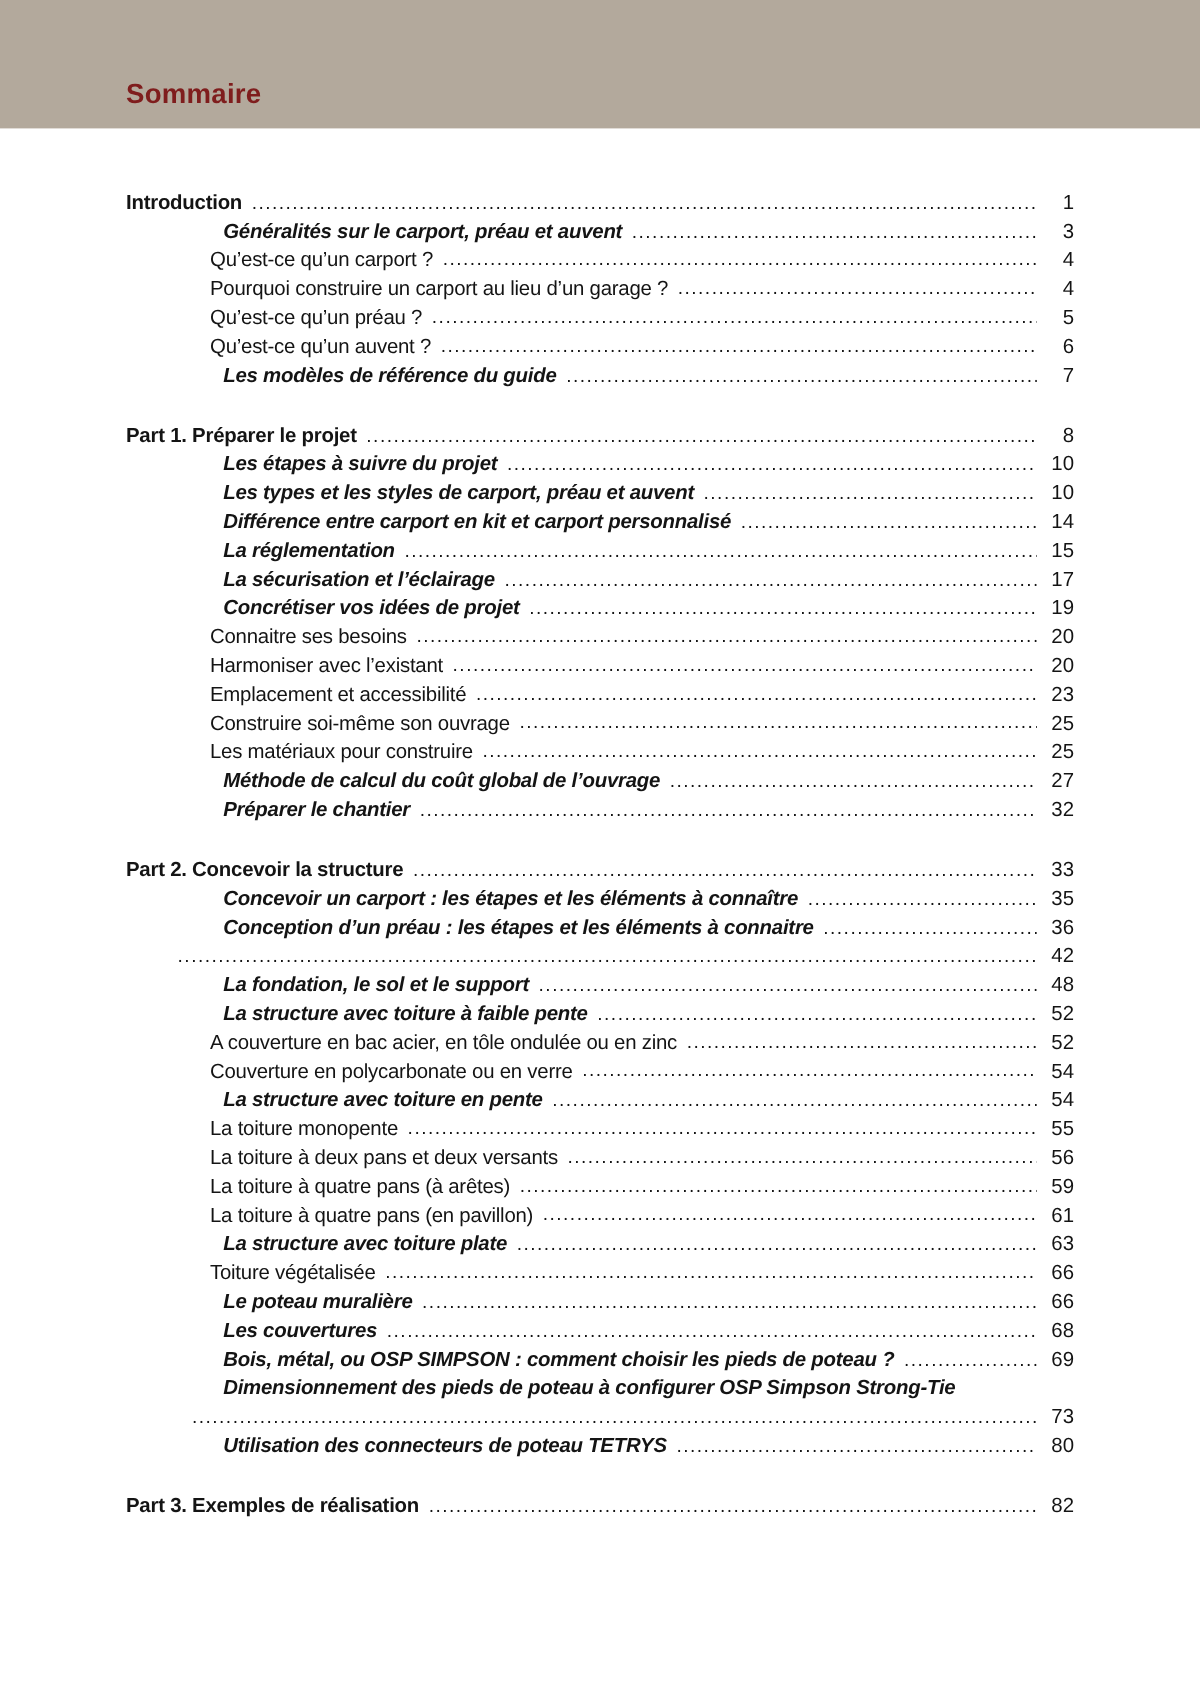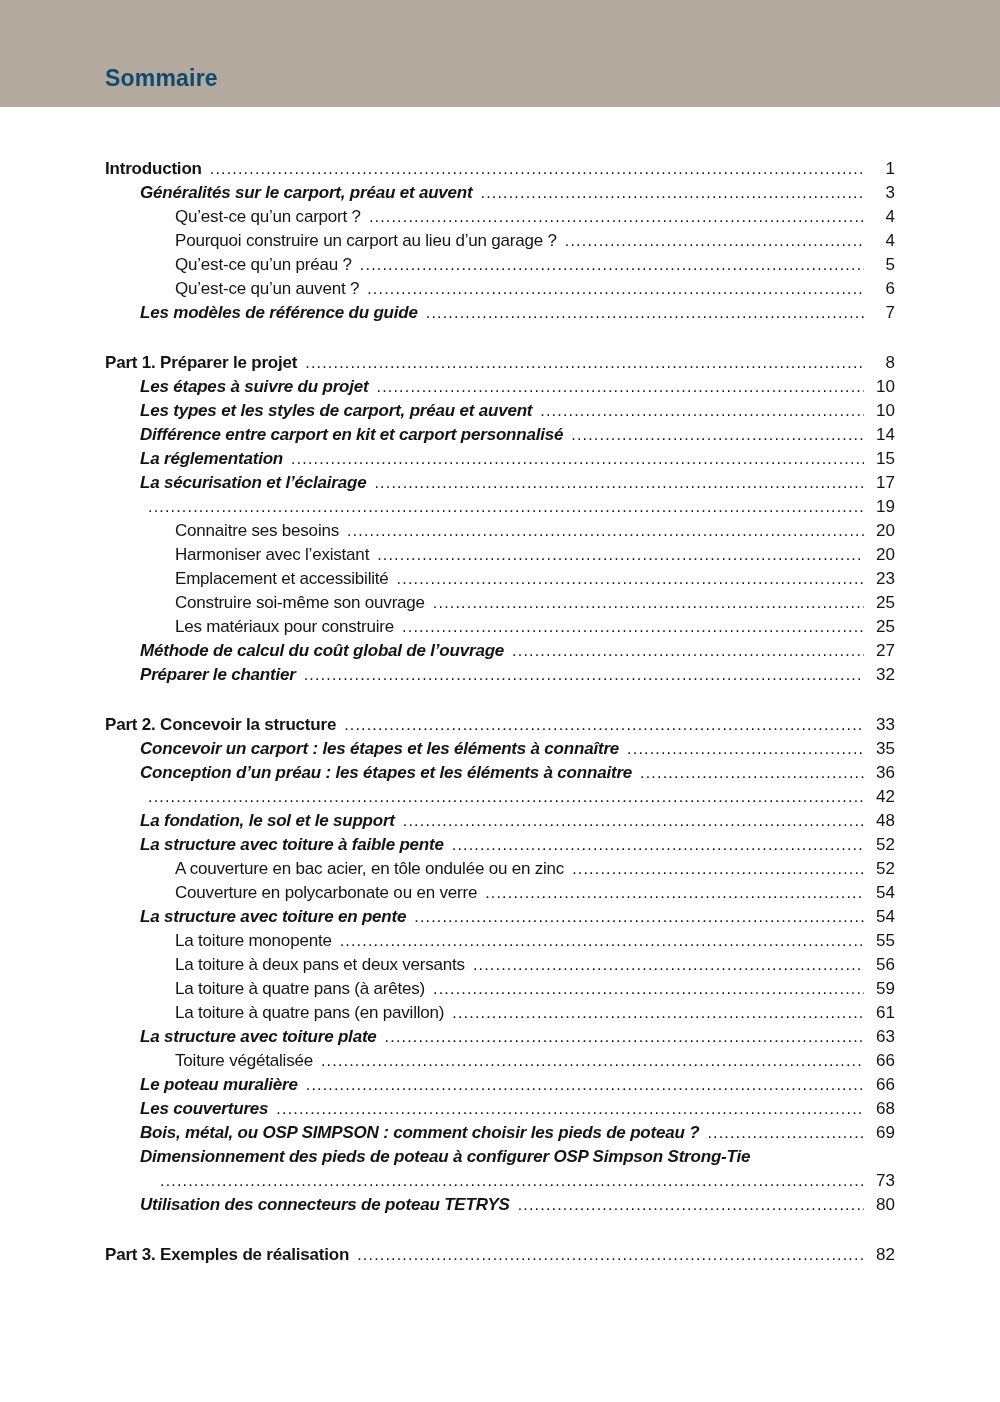--- a/index.html
+++ b/index.html
@@ -40,21 +40,21 @@
     height: 24px;
     line-height: 24px;
     font-size: 17px;
   }
   .row .label {
     white-space: nowrap;
     letter-spacing: -0.2px;
   }
   .lvl0 .label { font-weight: bold; text-align: center; }
   .lvl1 { padding-left: 35px; }
-  .lvl1 .label { font-weight: bold; font-style: italic; }
+  .lvl1 .label { font-weight: bold; font-style: italic; margin-left: 46px; }
   .lvl2 { padding-left: 70px; align-items: center; }
   .cont { padding-left: 47px; }
   .dots {
     flex: 1;
     overflow: hidden;
     white-space: nowrap;
     margin: 0 5px 0 8px;
     font-size: 16px;
     letter-spacing: 1.2px;
     font-weight: normal;
@@ -71,21 +71,21 @@
     font-style: normal;
     font-size: 17px;
     white-space: nowrap;
   }
   .spacer { height: 26px; }
 </style>
 </head>
 <body style="color: rgb(20, 20, 20);">
 
 <header class="page-header" style="background: rgb(179, 169, 156);">
-  <h1 class="page-title" style="color: #0c4a6e; margin-top: 20px;">Sommaire</h1>
+  <h1 class="page-title" style="color: #7f1d1d; margin-top: 20px;">Sommaire</h1>
 </header>
 
 <main class="toc" id="toc">
     <div class="row lvl0">
       <span class="label">Introduction</span>
       <span class="dots"></span>
       <span class="page-num">1</span>
     </div>
     <div class="row lvl1">
       <span class="label">Généralités sur le carport, préau et auvent</span>
@@ -142,20 +142,21 @@
       <span class="label">La réglementation</span>
       <span class="dots"></span>
       <span class="page-num">15</span>
     </div>
     <div class="row lvl1">
       <span class="label">La sécurisation et l’éclairage</span>
       <span class="dots"></span>
       <span class="page-num">17</span>
     </div>
     <div class="row lvl1">
+      <span class="label">Concrétiser vos idées de projet</span>
       <span class="dots"></span>
       <span class="page-num">19</span>
     </div>
     <div class="row lvl2">
       <span class="label">Connaitre ses besoins</span>
       <span class="dots"></span>
       <span class="page-num">20</span>
     </div>
     <div class="row lvl2">
       <span class="label">Harmoniser avec l’existant</span>

